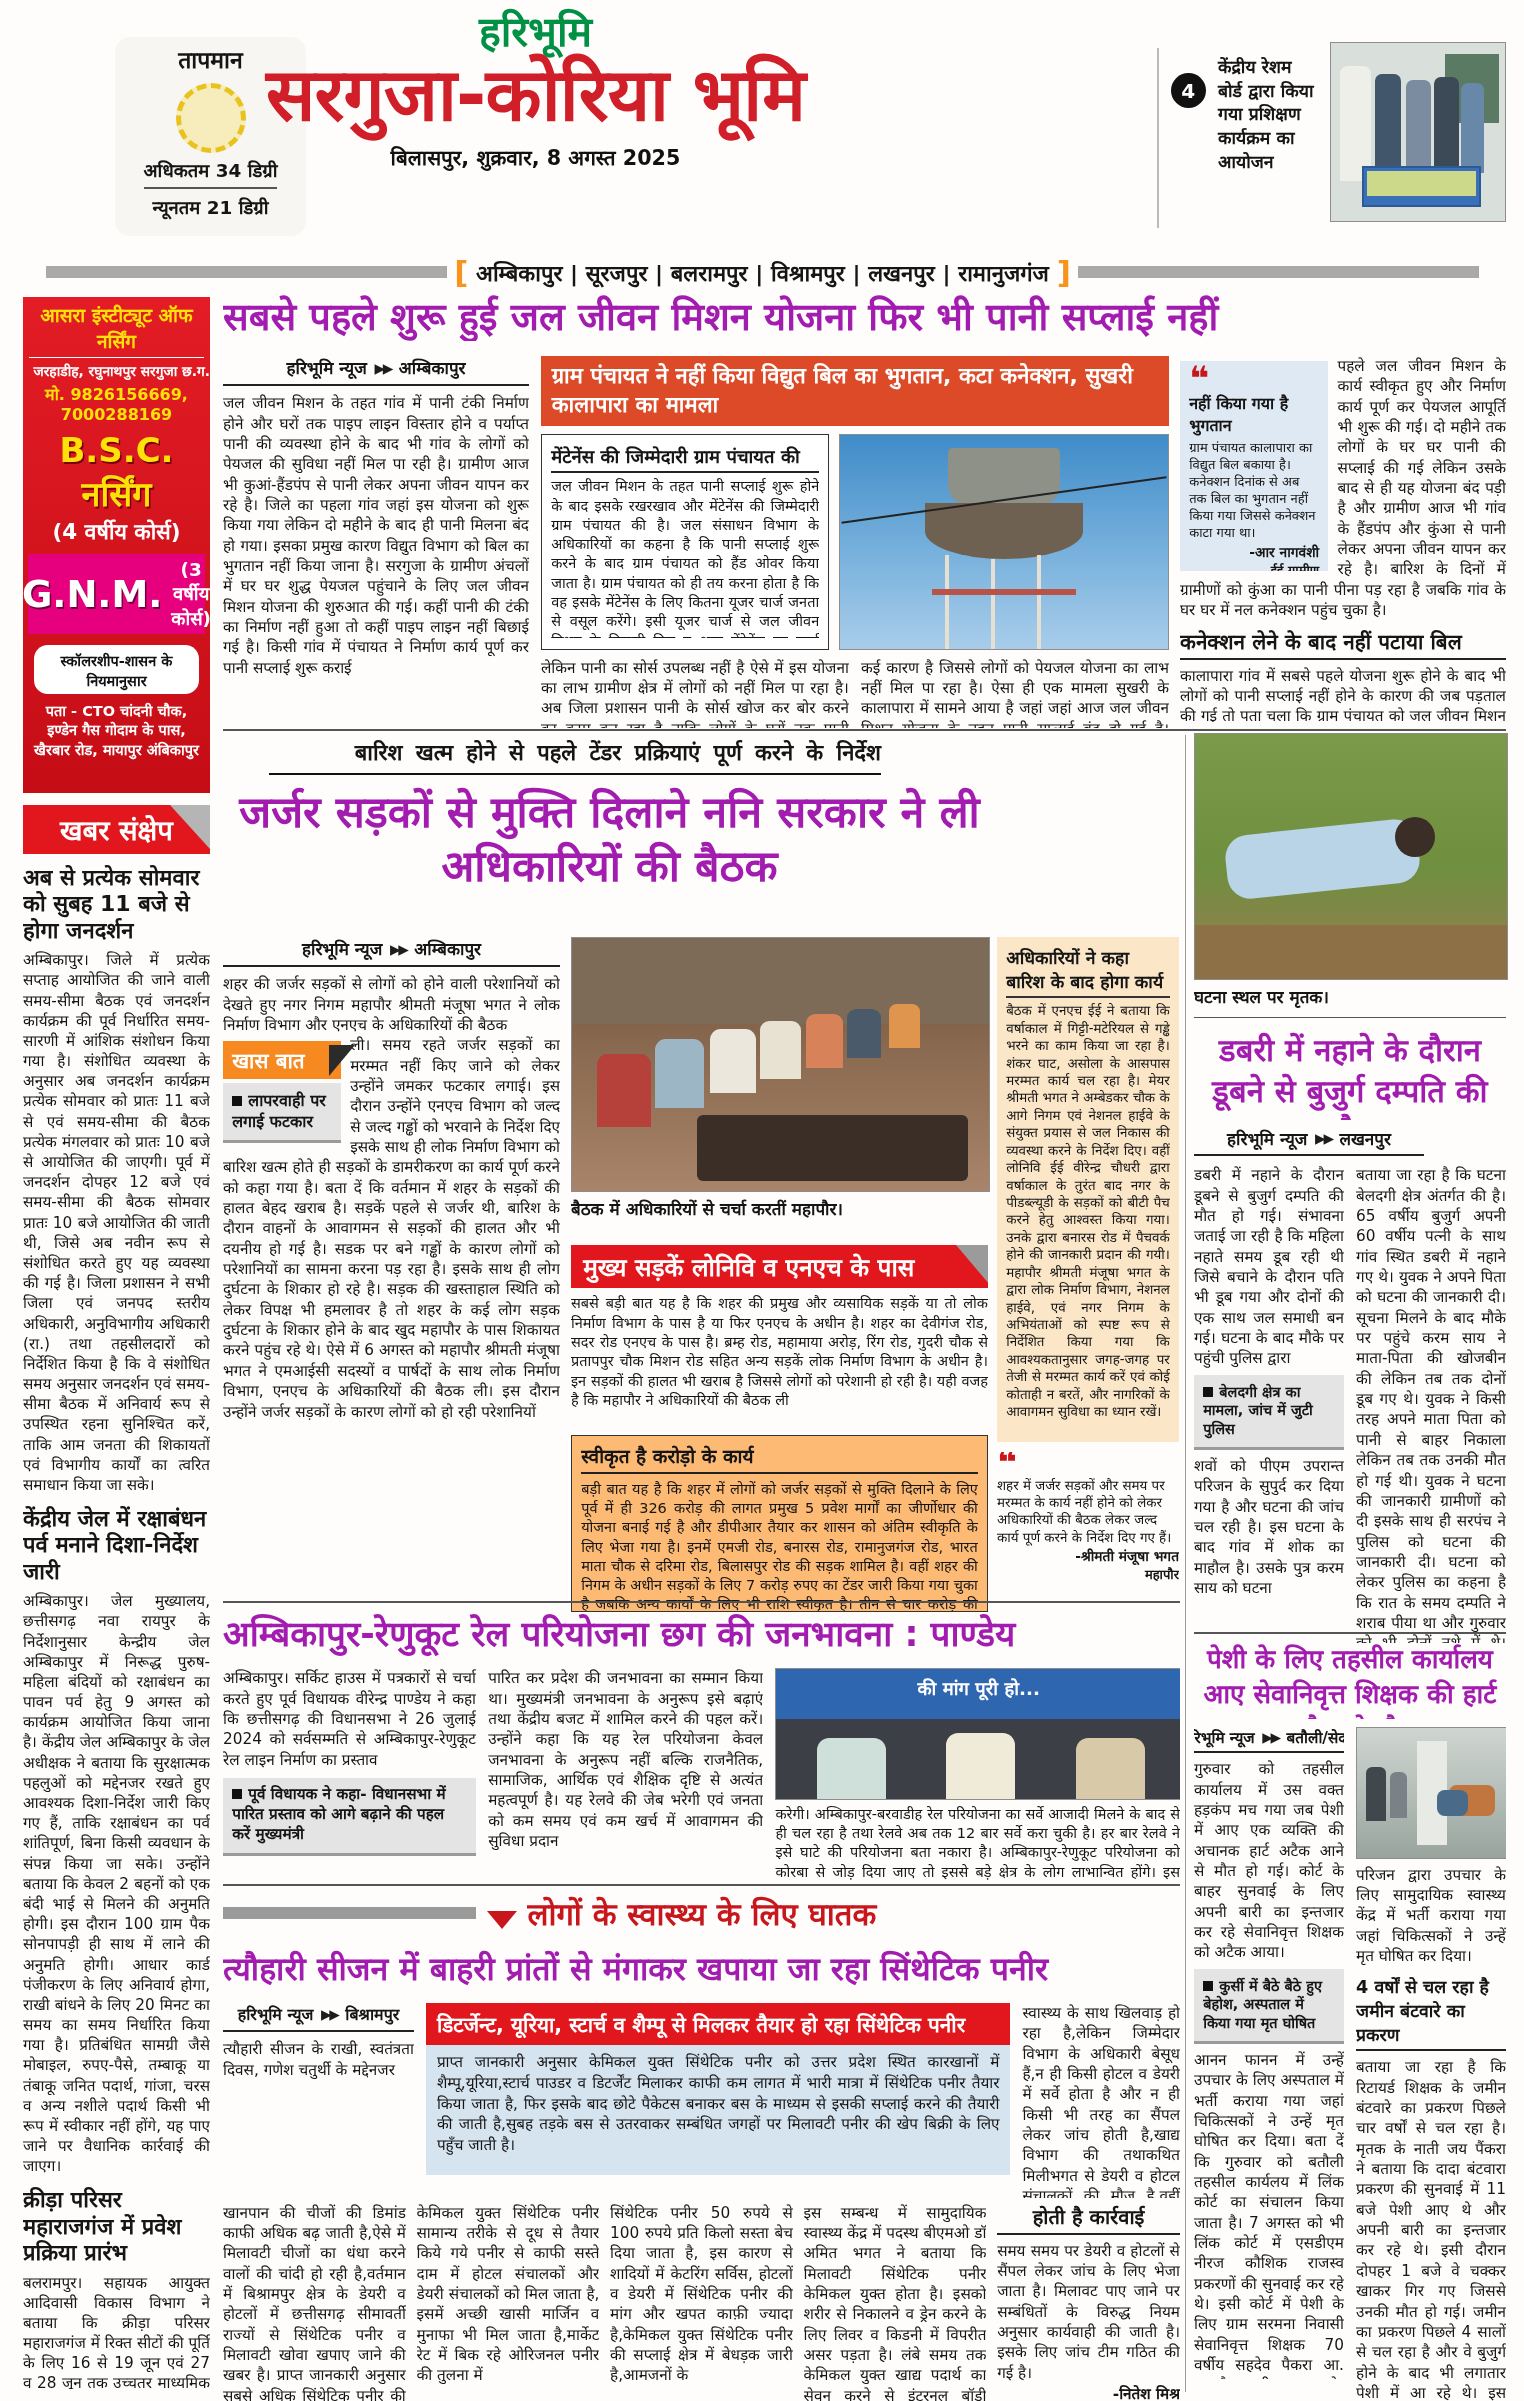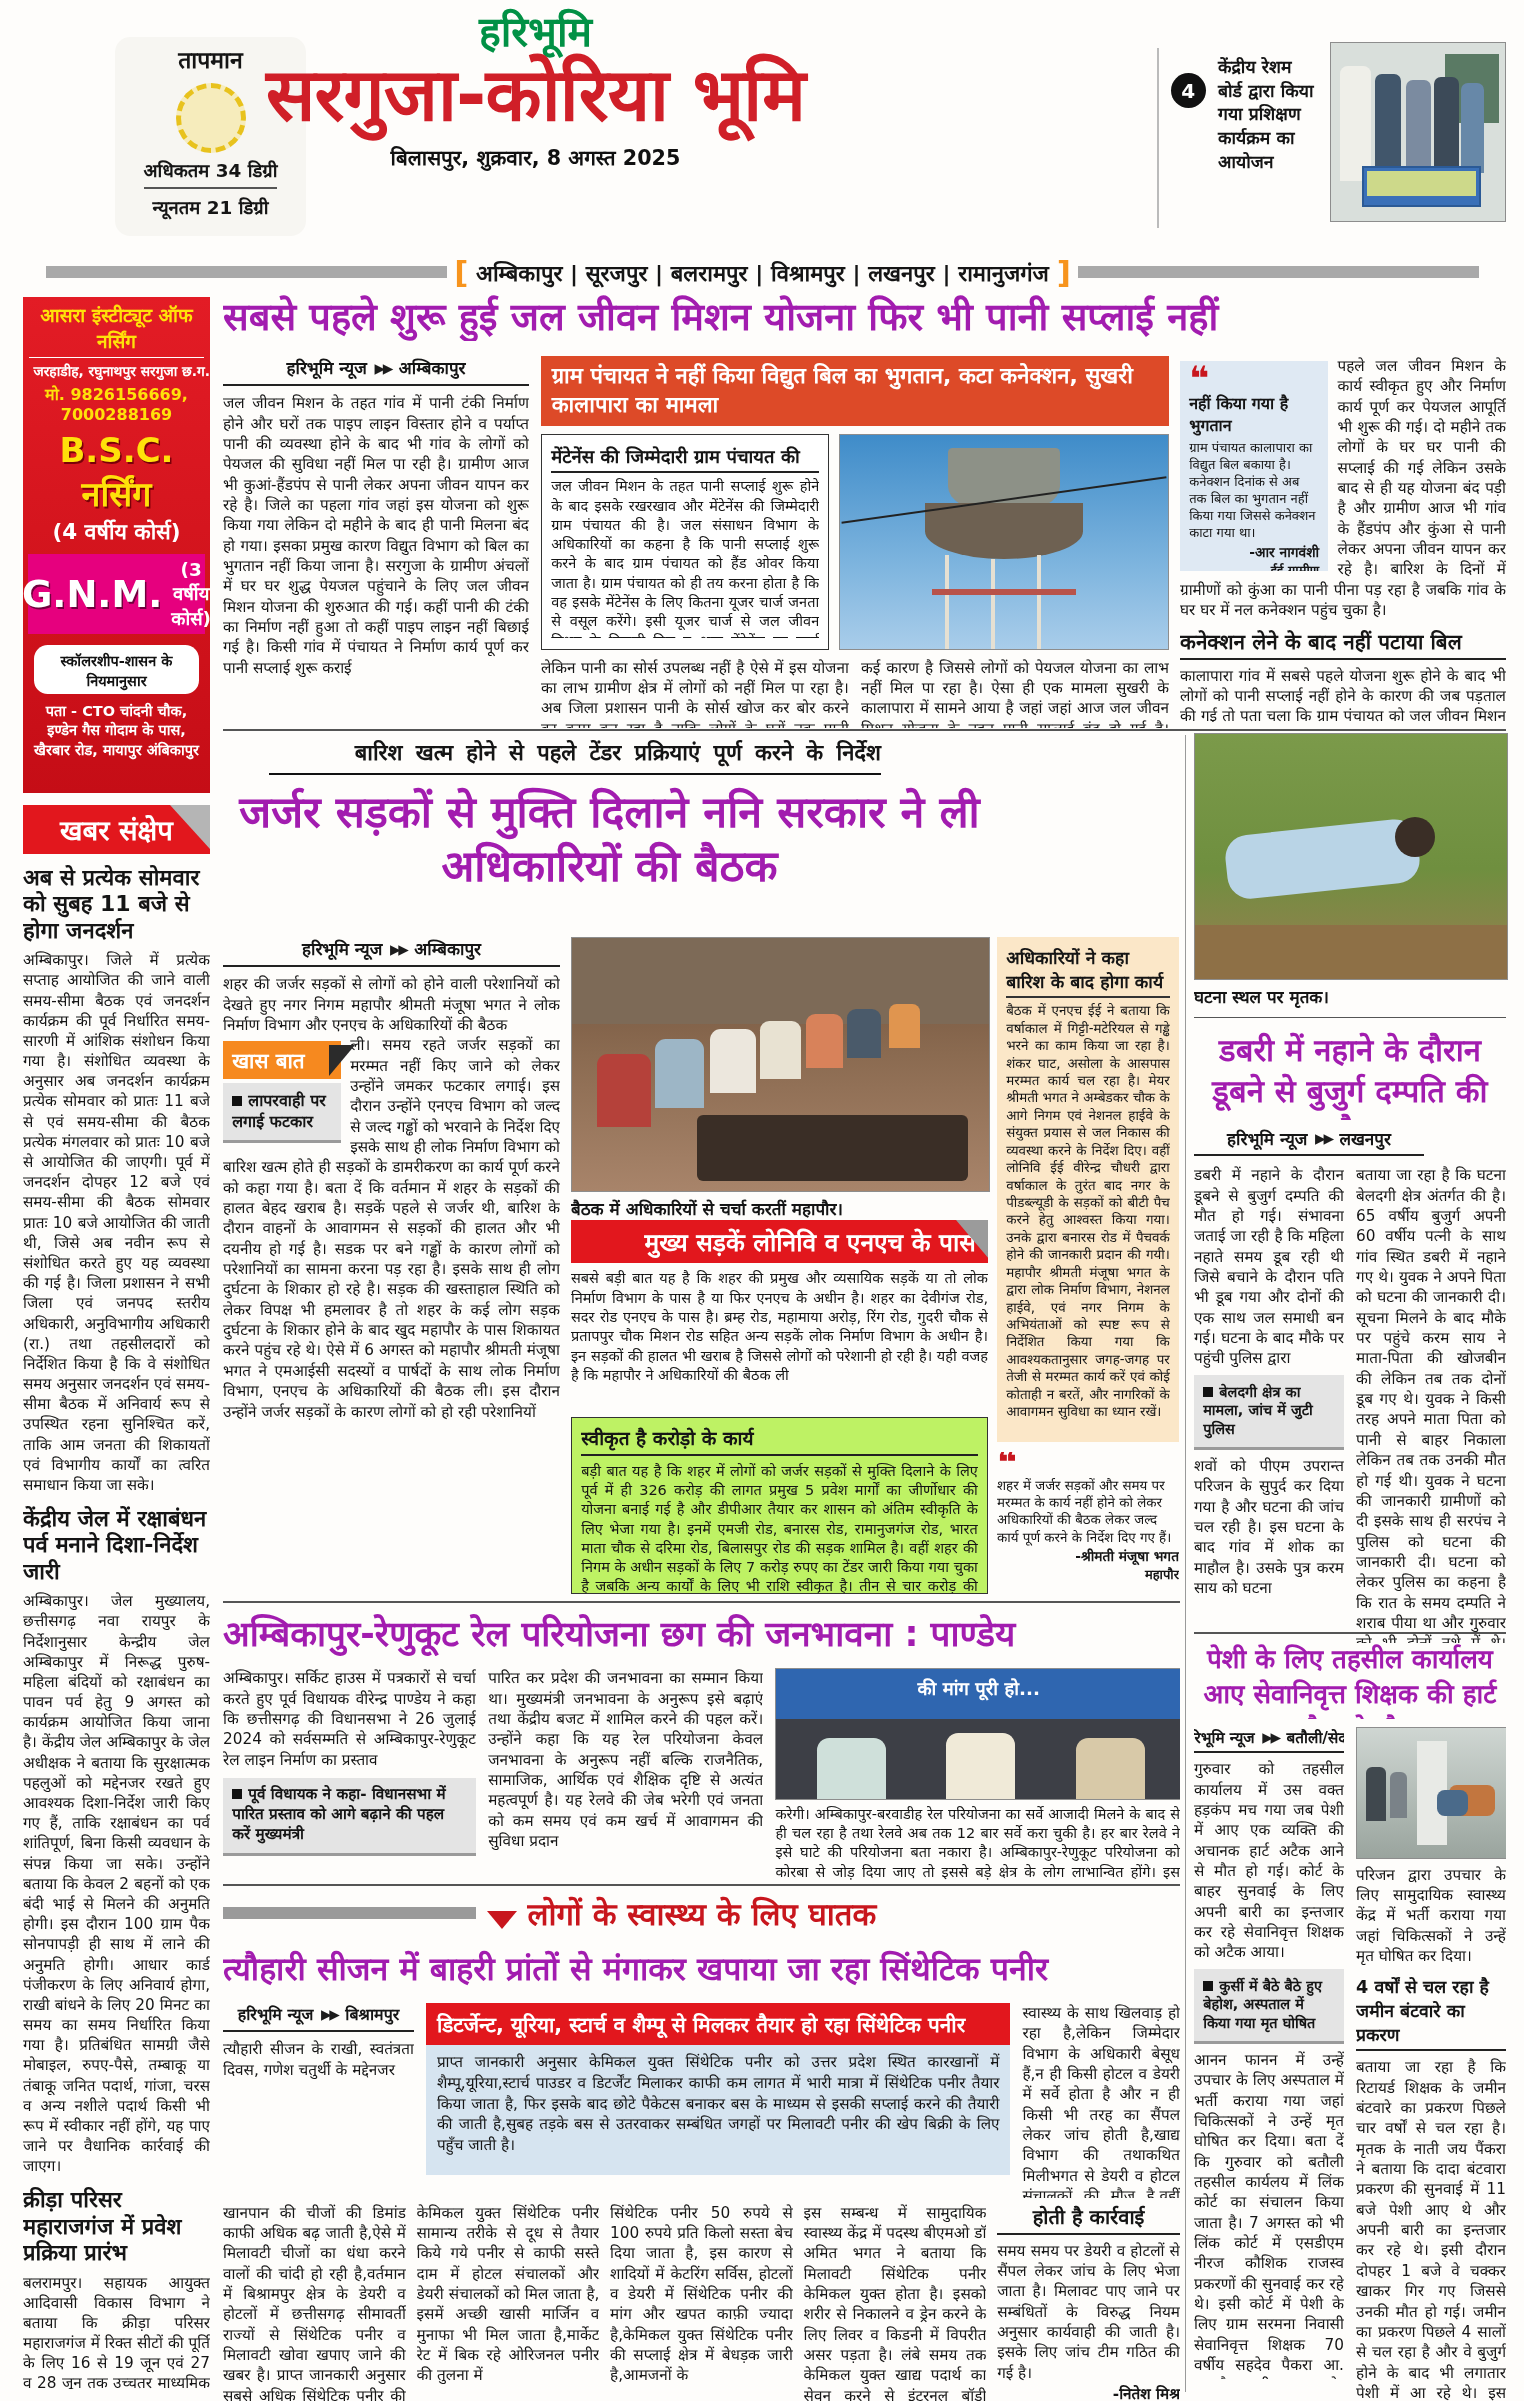--- a/index.html
+++ b/index.html
@@ -183,23 +183,23 @@
         <div class="abs" style="left:6%;top:46%;width:54px;height:73px;background:#b5413a;border-radius:10.7px 10.7px 0 0;"></div>
         <div class="abs" style="left:20%;top:40%;width:49px;height:69px;background:#9db6c6;border-radius:10.7px 10.7px 0 0;"></div>
         <div class="abs" style="left:33%;top:36%;width:46px;height:64px;background:#ece7dd;border-radius:10.7px 10.7px 0 0;"></div>
         <div class="abs" style="left:45%;top:33%;width:41px;height:58px;background:#e8e2d2;border-radius:9.2px 9.2px 0 0;"></div>
         <div class="abs" style="left:56%;top:30%;width:37px;height:54px;background:#d8825a;border-radius:9.2px 9.2px 0 0;"></div>
         <div class="abs" style="left:66%;top:28%;width:34px;height:49px;background:#4a5a6a;border-radius:9.2px 9.2px 0 0;"></div>
         <div class="abs" style="left:76%;top:26%;width:31px;height:44px;background:#e0954f;border-radius:7.7px 7.7px 0 0;"></div>
         <div class="abs" style="left:30%;top:70%;width:65%;height:26%;background:#3a2e26;border-radius:6.1px;"></div>
       </div>
       <div class="caption">बैठक में अधिकारियों से चर्चा करतीं महापौर।</div>
-      <div class="banner-red" style="margin-top:0;white-space:nowrap;text-align:right;"><span>मुख्य सड़कें लोनिवि व एनएच के पास</span><span class="tab"></span></div>
+      <div class="banner-red" style="margin-top:25px;white-space:nowrap;"><span>मुख्य सड़कें लोनिवि व एनएच के पास</span><span class="tab"></span></div>
       <div class="bodytext small" style="height:129px;margin-top:6.1px;">सबसे बड़ी बात यह है कि शहर की प्रमुख और व्यसायिक सड़कें या तो लोक निर्माण विभाग के पास है या फिर एनएच के अधीन है। शहर का देवीगंज रोड, सदर रोड एनएच के पास है। ब्रम्ह रोड, महामाया अरोड़, रिंग रोड, गुदरी चौक से प्रतापपुर चौक मिशन रोड सहित अन्य सड़कें लोक निर्माण विभाग के अधीन है। इन सड़कों की हालत भी खराब है जिससे लोगों को परेशानी हो रही है। यही वजह है कि महापौर ने अधिकारियों की बैठक ली</div>
-      <div style="border:1.5px solid #333;padding:6.1px 9.2px;margin-top:19px;height:162px;overflow:hidden;background:#bef264;">
+      <div style="border:1.5px solid #333;padding:6.1px 9.2px;margin-top:12px;height:162px;overflow:hidden;background:#fdba74;">
         <div class="subhead" style="font-size:19px;">स्वीकृत है करोड़ो के कार्य</div>
         <div class="bodytext small">बड़ी बात यह है कि शहर में लोगों को जर्जर सड़कों से मुक्ति दिलाने के लिए पूर्व में ही 326 करोड़ की लागत प्रमुख 5 प्रवेश मार्गों का जीर्णोधार की योजना बनाई गई है और डीपीआर तैयार कर शासन को अंतिम स्वीकृति के लिए भेजा गया है। इनमें एमजी रोड, बनारस रोड, रामानुजगंज रोड, भारत माता चौक से दरिमा रोड, बिलासपुर रोड की सड़क शामिल है। वहीं शहर की निगम के अधीन सड़कों के लिए 7 करोड़ रुपए का टेंडर जारी किया गया चुका है जबकि अन्य कार्यों के लिए भी राशि स्वीकृत है। तीन से चार करोड़ की लागत से पैच रिपेयरिंग की भी योजना है।</div>
       </div>
     </div>
 
     <div class="abs" style="left:774px;top:201px;width:182px;height:658px;">
       <div style="background:#fbe7c8;padding:7.7px 9.2px;height:490px;overflow:hidden;">
         <div style="font-weight:800;font-size:17.6px;border-bottom:2.3px solid #333;padding-bottom:3.1px;margin-bottom:4.6px;">अधिकारियों ने कहा बारिश के बाद होगा कार्य</div>
         <div style="font-size:13.4px;line-height:1.3;text-align:justify;">बैठक में एनएच ईई ने बताया कि वर्षाकाल में गिट्टी-मटेरियल से गड्ढे भरने का काम किया जा रहा है। शंकर घाट, असोला के आसपास मरम्मत कार्य चल रहा है। मेयर श्रीमती भगत ने अम्बेडकर चौक के आगे निगम एवं नेशनल हाईवे के संयुक्त प्रयास से जल निकास की व्यवस्था करने के निर्देश दिए। वहीं लोनिवि ईई वीरेन्द्र चौधरी द्वारा वर्षाकाल के तुरंत बाद नगर के पीडब्ल्यूडी के सड़कों को बीटी पैच करने हेतु आश्वस्त किया गया। उनके द्वारा बनारस रोड में पैचवर्क होने की जानकारी प्रदान की गयी। महापौर श्रीमती मंजूषा भगत के द्वारा लोक निर्माण विभाग, नेशनल हाईवे, एवं नगर निगम के अभियंताओं को स्पष्ट रूप से निर्देशित किया गया कि आवश्यकतानुसार जगह-जगह पर तेजी से मरम्मत कार्य करें एवं कोई कोताही न बरतें, और नागरिकों के आवागमन सुविधा का ध्यान रखें।</div>
       </div>

